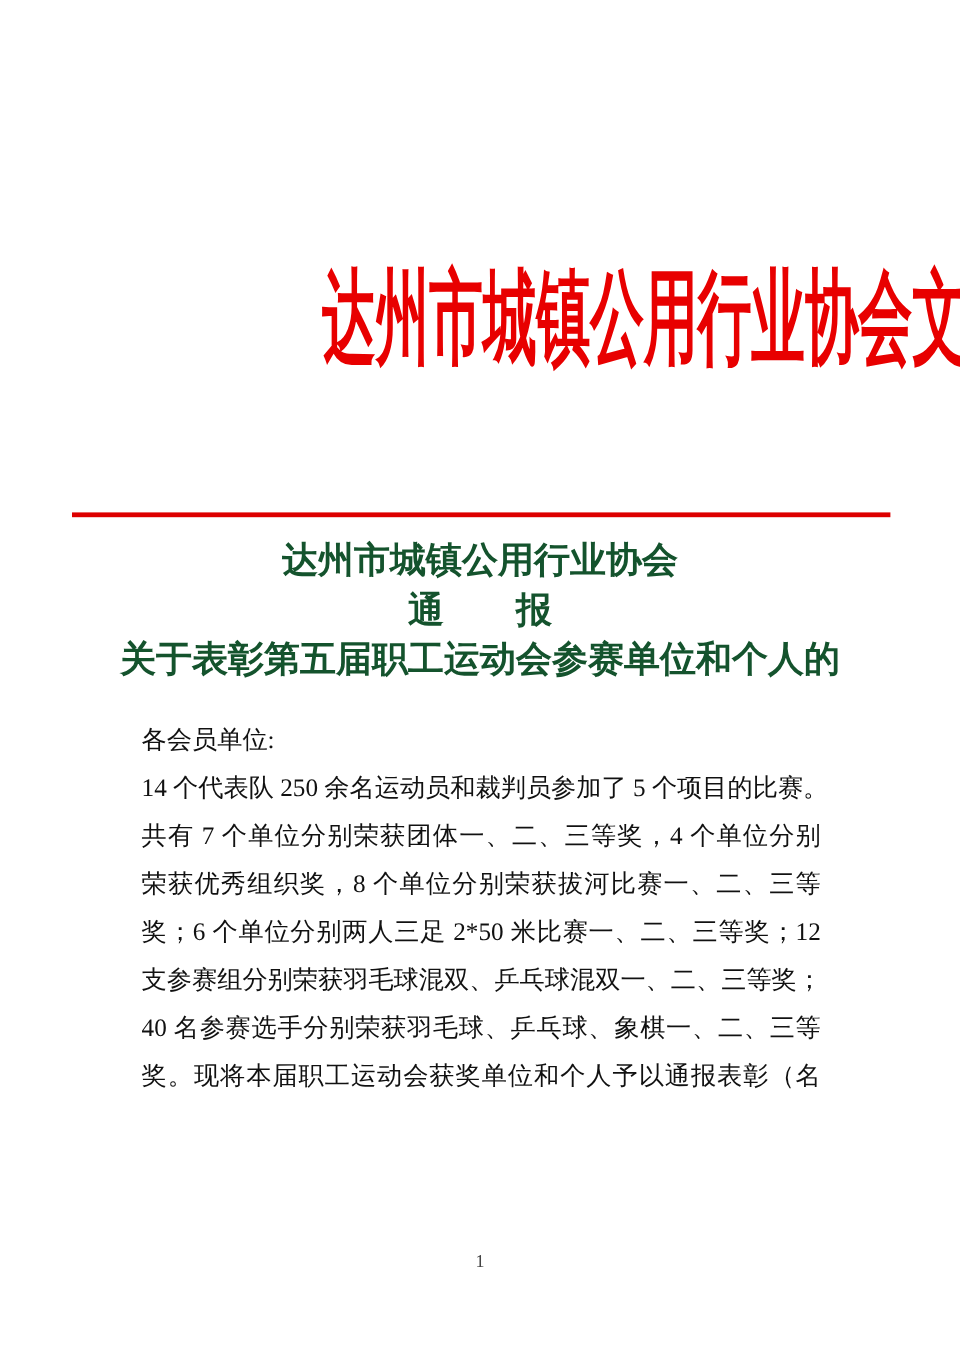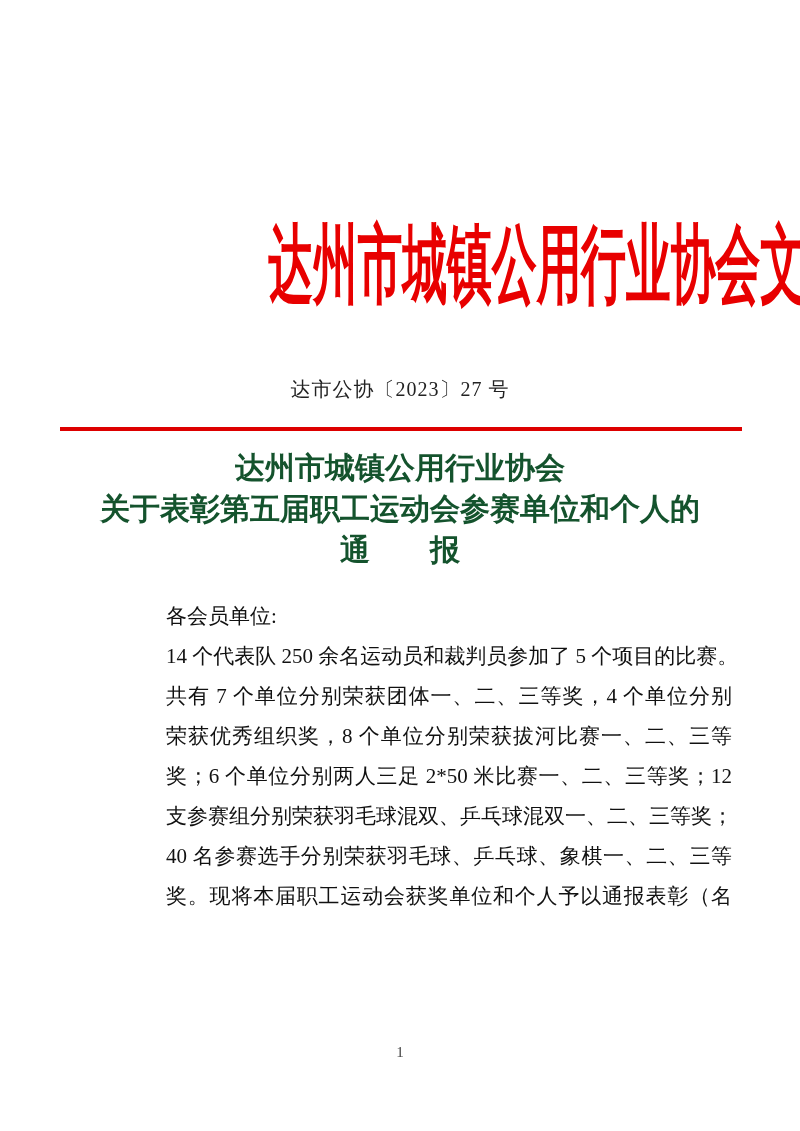--- a/index.html
+++ b/index.html
@@ -65,21 +65,20 @@
   }
   
   .doc-body {
     position: absolute;
     top: 596px;
     left: 118px;
     width: 566px;
     font-size: 21px;
     line-height: 40px;
     color: #111111;
-    margin-left: 48px;
   }
   .body-line {
     text-align: justify;
     text-align-last: justify;
     white-space: nowrap;
   }
   .salutation {
     text-align: left;
     text-align-last: left;
   }
@@ -98,28 +97,27 @@
 </style>
 </head>
 <body>
 
 <div class="page">
 
   <div class="banner-wrap">
     <div class="banner">达州市城镇公用行业协会文件</div>
   </div>
 
-  <div class="doc-number">达市公协〔2023〕27 号</div>
 
   <div class="red-rule"></div>
 
   <div class="doc-title">
     <div>达州市城镇公用行业协会</div>
+    <div>通　　报</div>
     <div>关于表彰第五届职工运动会参赛单位和个人的</div>
-    <div>通　　报</div>
   </div>
 
   <div class="doc-body">
     <div class="body-line salutation">各会员单位:</div>
     <div class="body-line">14 个代表队 250 余名运动员和裁判员参加了 5 个项目的比赛。</div>
     <div class="body-line">共有 7 个单位分别荣获团体一、二、三等奖，4 个单位分别</div>
     <div class="body-line">荣获优秀组织奖，8 个单位分别荣获拔河比赛一、二、三等</div>
     <div class="body-line">奖；6 个单位分别两人三足 2*50 米比赛一、二、三等奖；12</div>
     <div class="body-line">支参赛组分别荣获羽毛球混双、乒乓球混双一、二、三等奖；</div>
     <div class="body-line">40 名参赛选手分别荣获羽毛球、乒乓球、象棋一、二、三等</div>

